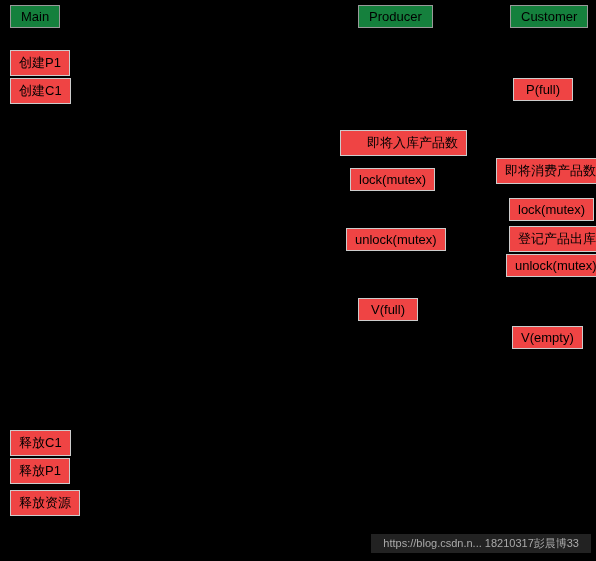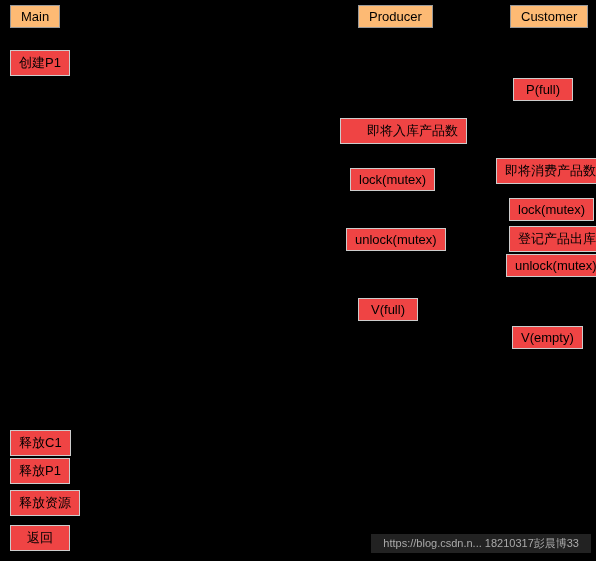--- a/index.html
+++ b/index.html
@@ -16,21 +16,21 @@
     .box {
       background: #ef4444;
       border: 1px solid #ccc;
       padding: 3px 8px;
       display: inline-block;
       white-space: nowrap;
       min-width: 60px;
       text-align: center;
     }
     .column-header {
-      background: #fdba74;
+      background: #15803d;
       border: 1px solid #999;
       padding: 3px 10px;
       display: inline-block;
       text-align: center;
       font-weight: normal;
     }
     .watermark {
       position: absolute;
       bottom: 8px;
       right: 10px;
@@ -57,26 +57,26 @@
     <span class="column-header">Main</span>
   </div>
   <div class="pos" style="left:358px; top:5px;">
     <span class="column-header">Producer</span>
   </div>
   <div class="pos" style="left:510px; top:5px;">
     <span class="column-header">Customer</span>
   </div>
 
   <div class="pos box" style="left:10px; top:50px;">创建P1</div>
+  <div class="pos box" style="left:10px; top:78px;">创建C1</div>
   <div class="pos box" style="left:10px; top:430px;">释放C1</div>
   <div class="pos box" style="left:10px; top:458px;">释放P1</div>
   <div class="pos box" style="left:10px; top:490px;">释放资源</div>
-  <div class="pos box" style="left:10px; top:525px;">返回</div>
 
-  <div class="pos box" style="left:340px; top:118px;padding-left:26px;">即将入库产品数</div>
+  <div class="pos box" style="left:340px; top:130px;padding-left:26px;">即将入库产品数</div>
   <div class="pos box" style="left:350px; top:168px;">lock(mutex)</div>
   <div class="pos box" style="left:346px; top:228px;">unlock(mutex)</div>
   <div class="pos box" style="left:358px; top:298px;">V(full)</div>
 
   <div class="pos box" style="left:513px; top:78px;">P(full)</div>
   <div class="pos box" style="left:496px; top:158px;">即将消费产品数</div>
   <div class="pos box" style="left:509px; top:198px;">lock(mutex)</div>
   <div class="pos box" style="left:509px; top:226px;">登记产品出库</div>
   <div class="pos box" style="left:506px; top:254px;">unlock(mutex)</div>
   <div class="pos box" style="left:512px; top:326px;">V(empty)</div>

